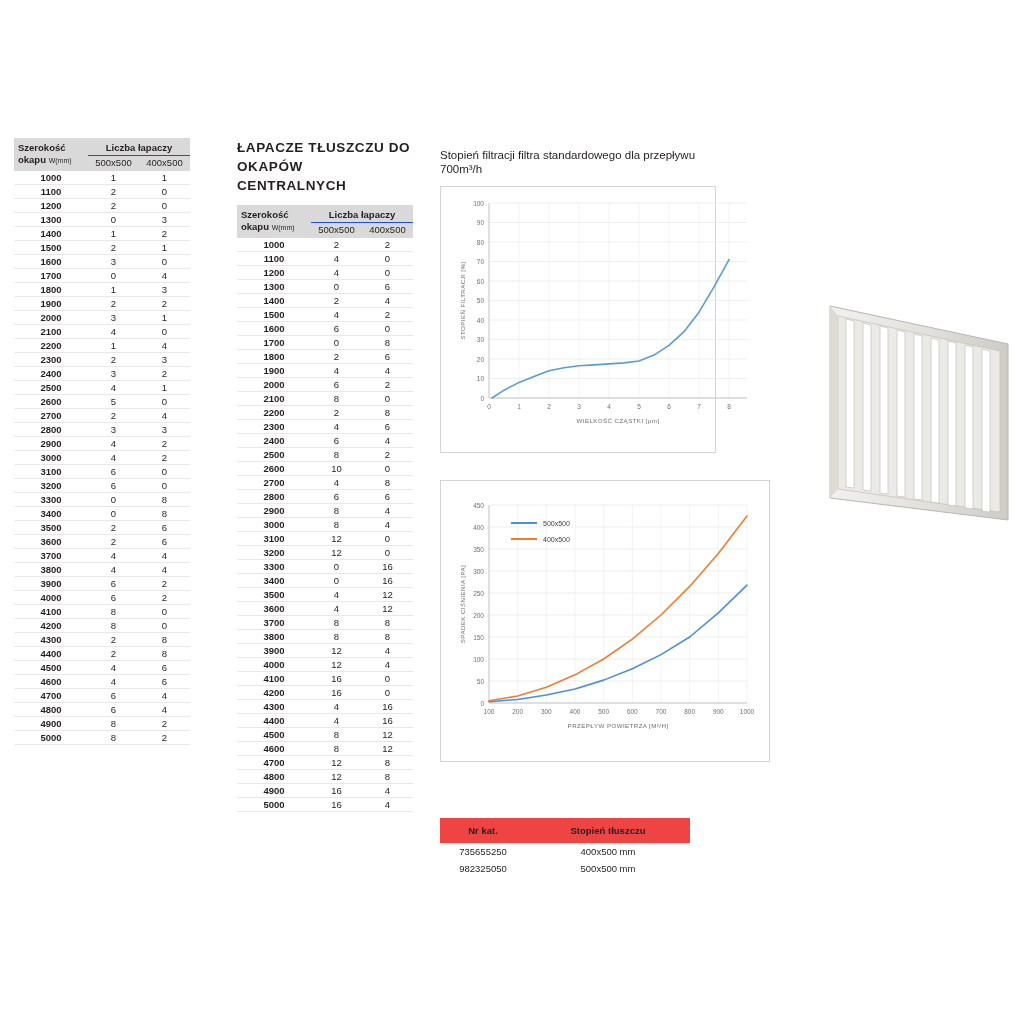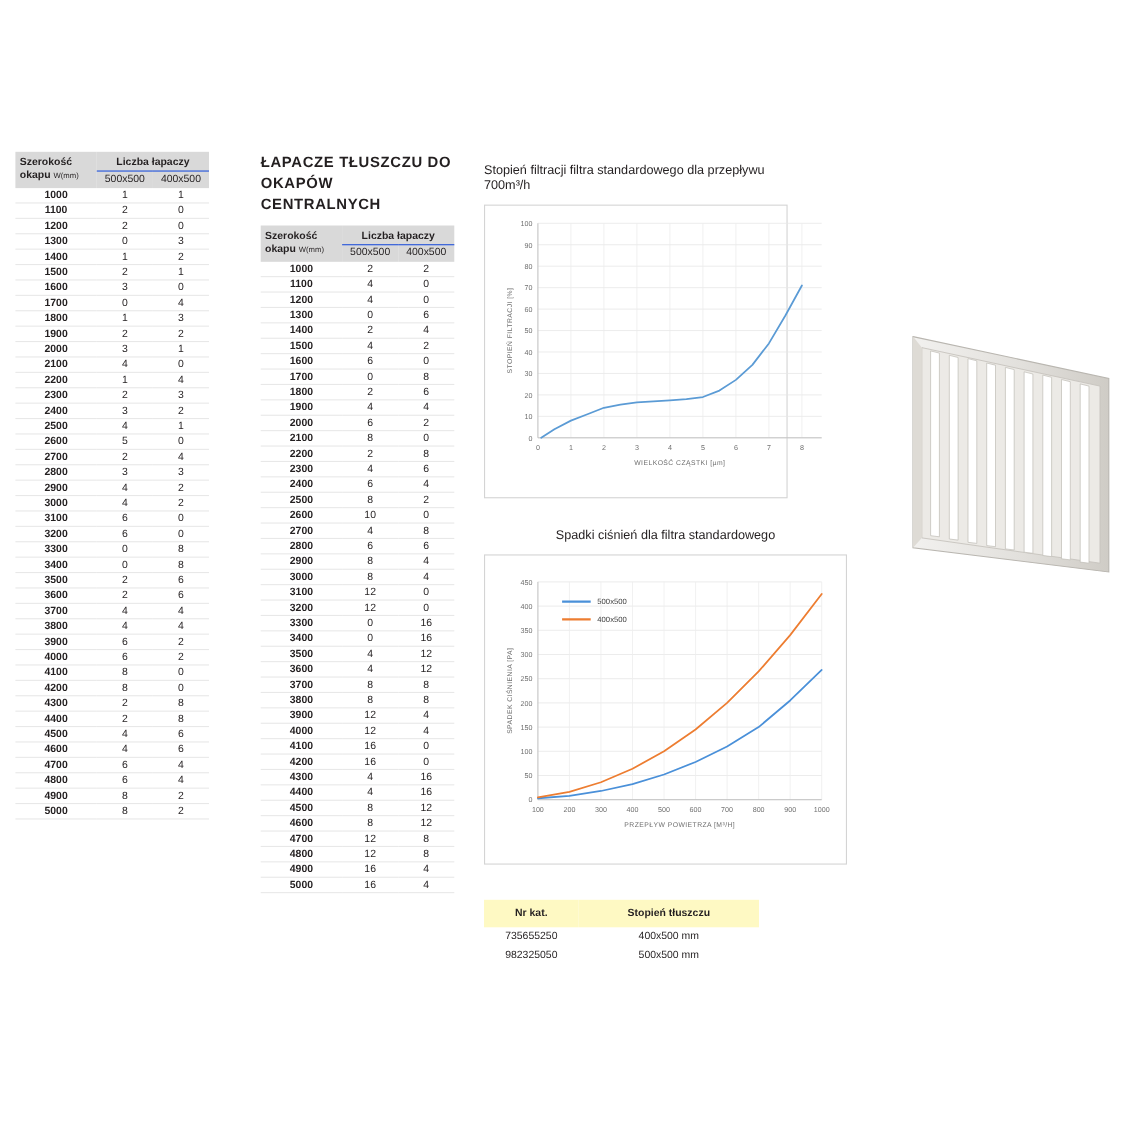--- a/index.html
+++ b/index.html
@@ -102,21 +102,21 @@
   
   #cat-table {
     position: absolute;
     left: 440px;
     top: 818px;
     width: 250px;
     border-collapse: collapse;
     table-layout: fixed;
   }
   #cat-table th {
-    background: #fef9c3;
+    background: #ef4444;
     font-size: 9.5px;
     font-weight: bold;
     padding: 7px 0;
     text-align: center;
   }
   #cat-table th.c1 { width: 86px; }
   #cat-table td {
     font-size: 9.5px;
     text-align: center;
     padding: 2px 0;
@@ -634,21 +634,20 @@
         <line x1="48" y1="16" x2="48" y2="211" stroke="#bdbdbd" stroke-width="0.8"></line>
         <line x1="48" y1="211" x2="306" y2="211" stroke="#bdbdbd" stroke-width="0.8"></line>
         <path d="M51.00,211.00 L63.00,203.20 L78.00,195.40 L93.00,189.55 L108.00,183.70 L123.00,180.78 L138.00,178.82 L153.00,177.85 L168.00,176.88 L183.00,175.90 L198.00,173.95 L213.00,168.10 L228.00,158.35 L243.00,144.70 L258.00,125.20 L273.00,99.85 L288.00,72.55 " fill="none" stroke="#5b9bd5" stroke-width="1.6" stroke-linejoin="round" stroke-linecap="round"></path>
         <text x="177" y="236" text-anchor="middle" font-size="6.2" fill="#6f6f6f" letter-spacing="0.4" font-family="&quot;Liberation Sans&quot;, sans-serif">WIELKOŚĆ CZĄSTKI [µm]</text>
         <text x="0" y="0" text-anchor="middle" font-size="6.2" fill="#6f6f6f" letter-spacing="0.4" font-family="&quot;Liberation Sans&quot;, sans-serif" transform="translate(24,113.5) rotate(-90)">STOPIEŃ FILTRACJI [%]</text>
       </svg>
   </div>
 </div>
 
 <div class="chart-wrap" id="chart2">
-  <div class="chart-title" style="text-align:center;">Spadki ciśnień dla filtra standardowego</div>
   <div class="chart-box">
     <svg id="svg2" width="330" height="280">
         <line x1="48" y1="222" x2="306" y2="222" stroke="#e6e6e6" stroke-width="0.7"></line>
         <text x="43" y="224.5" text-anchor="end" font-size="6.5" fill="#707070" font-family="&quot;Liberation Sans&quot;, sans-serif">0</text>
         <line x1="48" y1="200" x2="306" y2="200" stroke="#e6e6e6" stroke-width="0.7"></line>
         <text x="43" y="202.5" text-anchor="end" font-size="6.5" fill="#707070" font-family="&quot;Liberation Sans&quot;, sans-serif">50</text>
         <line x1="48" y1="178" x2="306" y2="178" stroke="#e6e6e6" stroke-width="0.7"></line>
         <text x="43" y="180.5" text-anchor="end" font-size="6.5" fill="#707070" font-family="&quot;Liberation Sans&quot;, sans-serif">100</text>
         <line x1="48" y1="156" x2="306" y2="156" stroke="#e6e6e6" stroke-width="0.7"></line>
         <text x="43" y="158.5" text-anchor="end" font-size="6.5" fill="#707070" font-family="&quot;Liberation Sans&quot;, sans-serif">150</text>

